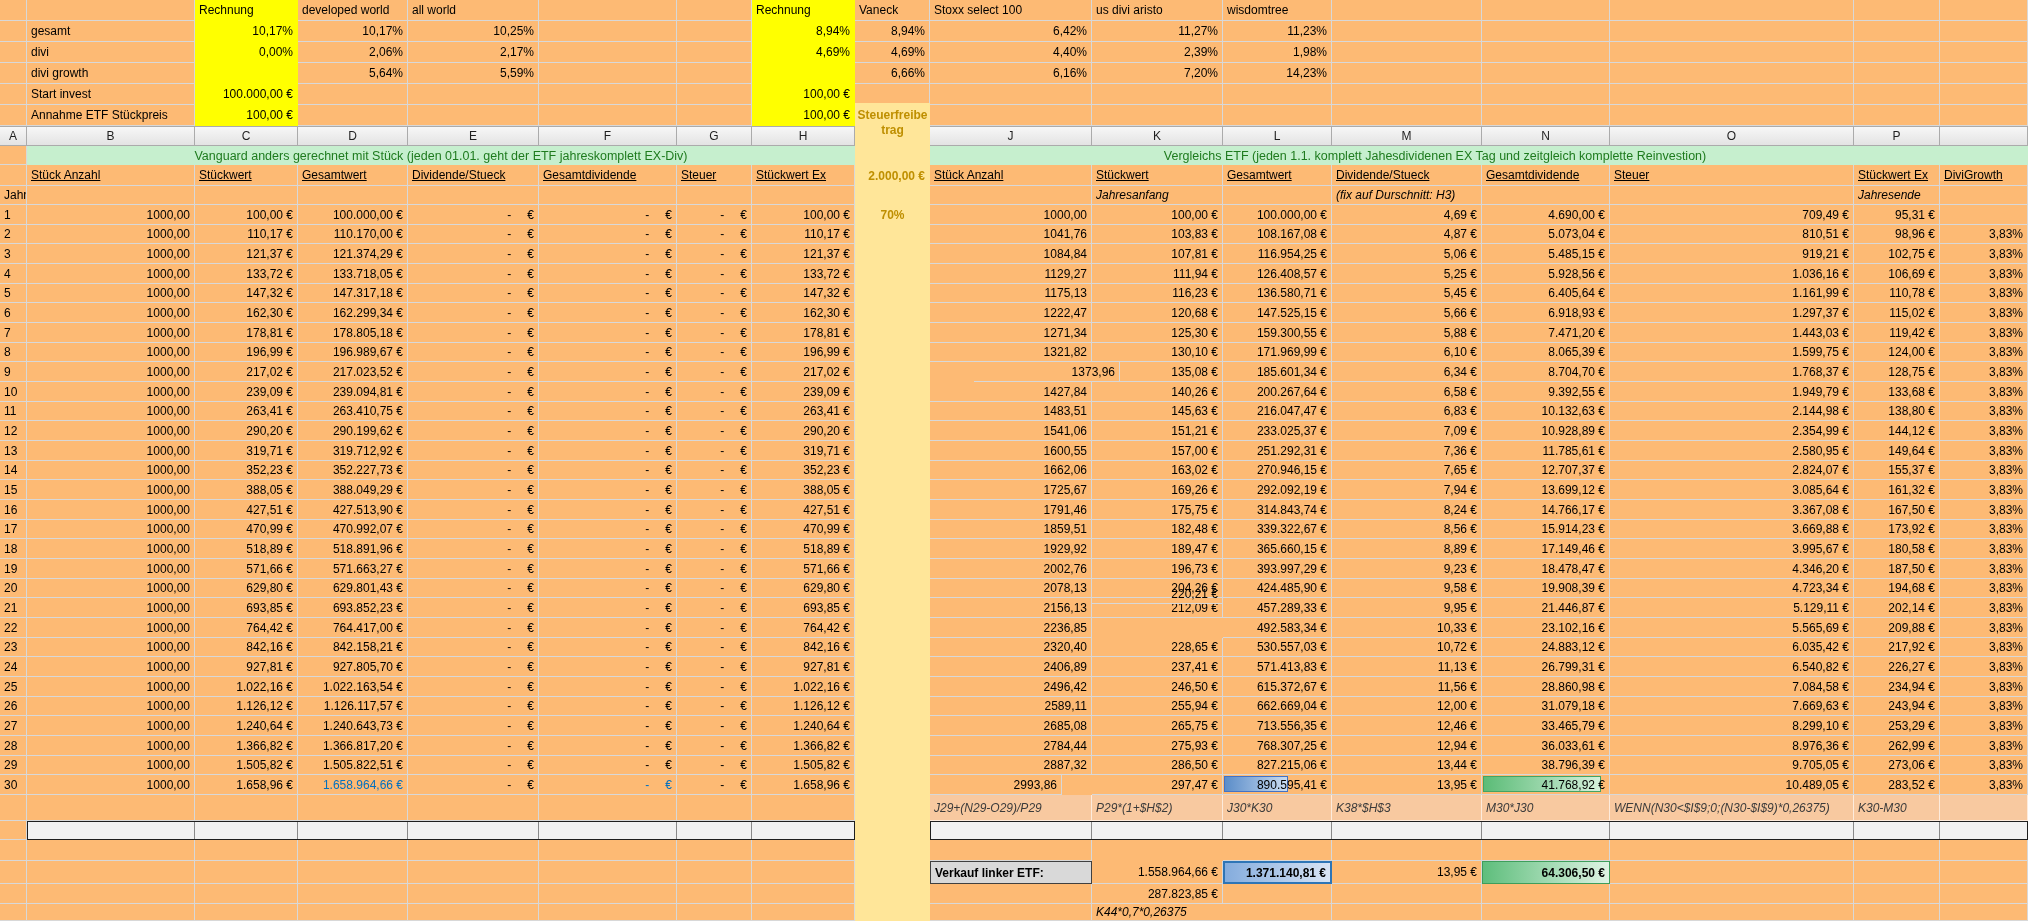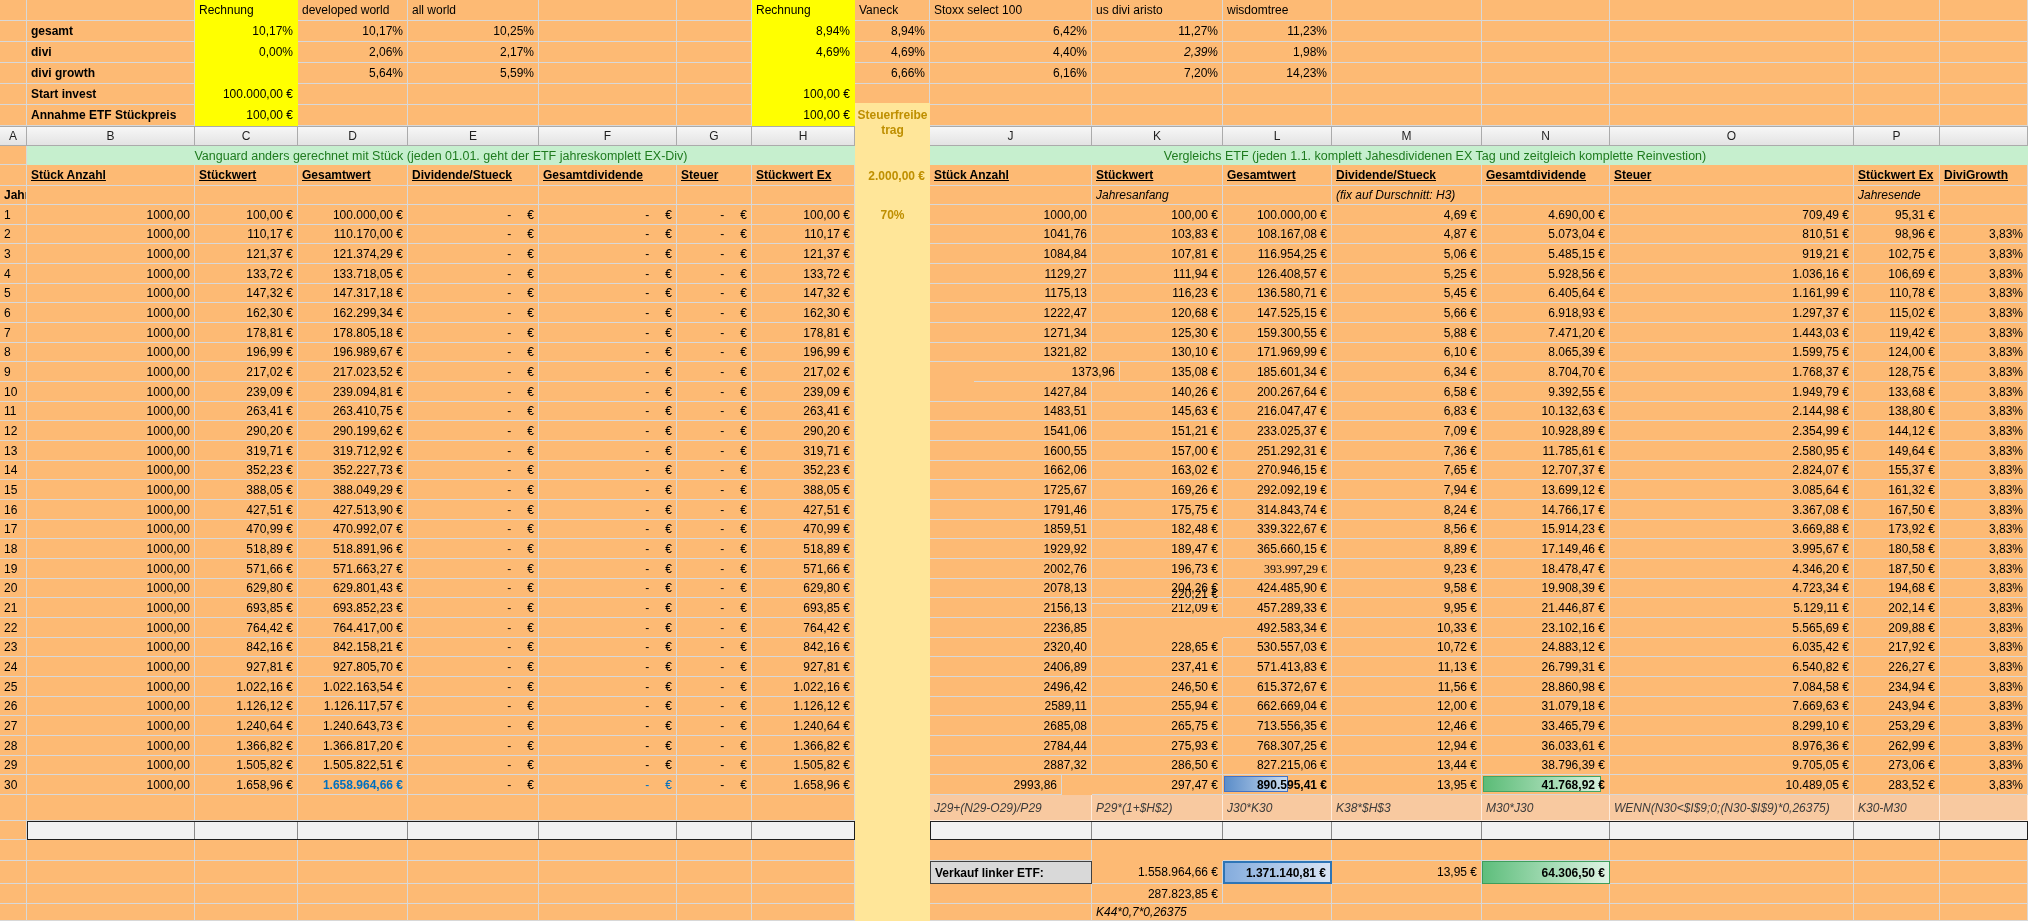--- a/index.html
+++ b/index.html
@@ -7,21 +7,21 @@
     position:relative;width:2028px;height:921px;overflow:hidden;background:#fdba74;
     font-family:"Liberation Sans",sans-serif;font-size:12px;color:#000;
   }
   .cell{
     position:absolute;box-sizing:border-box;
     border-right:1px solid #D8D8D8;border-bottom:1px solid #D8D8D8;
     display:flex;align-items:center;justify-content:flex-end;
     padding:0 4px;white-space:nowrap;overflow:hidden;line-height:1;
   }
   .left{justify-content:flex-start;}
-  .bold{font-weight:bold;}
+  .bold{font-weight:normal;}
   .it{font-style:italic;}
   .ul span, .ul{text-decoration:underline;}
   .blue{color:#0070C0;}
   .yl{background:#FFFF00;border-color:transparent;}
   .hdr{background:linear-gradient(180deg,#F7F7F7,#E3E3E3);border:1px solid #ABABAB;border-left:none;justify-content:center;color:#1F1F1F;}
   .or{background:#F8C9A0;border-right:1px solid #FDEBDC;border-bottom:1px solid #FDEBDC;color:#3B3B3B;font-style:italic;justify-content:flex-start;}
   .gray{background:#F2F2F2;border-right:1px solid #8A8A8A;border-bottom:1px solid #5A5A5A;}
   .acct span{display:inline-block;}
   .acct .d{margin-right:16px;}
   .ovf{overflow:visible;z-index:4;border-right:none;}
@@ -91,21 +91,21 @@
     <div class="cell" style="left: 0px; width: 27px; top: 42px; height: 21px;"></div>
     <div class="cell left bold" style="left: 27px; width: 168px; top: 42px; height: 21px;">divi</div>
     <div class="cell yl" style="left: 195px; width: 103px; top: 42px; height: 21px; padding-left: 16px;">0,00%</div>
     <div class="cell" style="left: 298px; width: 110px; top: 42px; height: 21px;">2,06%</div>
     <div class="cell" style="left: 408px; width: 131px; top: 42px; height: 21px;">2,17%</div>
     <div class="cell" style="left: 539px; width: 138px; top: 42px; height: 21px;"></div>
     <div class="cell" style="left: 677px; width: 75px; top: 42px; height: 21px;"></div>
     <div class="cell yl" style="left: 752px; width: 103px; top: 42px; height: 21px;">4,69%</div>
     <div class="cell" style="left: 855px; width: 75px; top: 42px; height: 21px;">4,69%</div>
     <div class="cell" style="left: 930px; width: 162px; top: 42px; height: 21px;">4,40%</div>
-    <div class="cell" style="left: 1092px; width: 131px; top: 42px; height: 21px; font-style: italic;">2,39%</div>
+    <div class="cell" style="left: 1092px; width: 131px; top: 42px; height: 21px;">2,39%</div>
     <div class="cell" style="left: 1223px; width: 109px; top: 42px; height: 21px;">1,98%</div>
     <div class="cell" style="left: 1332px; width: 150px; top: 42px; height: 21px;"></div>
     <div class="cell" style="left: 1482px; width: 128px; top: 42px; height: 21px;"></div>
     <div class="cell" style="left: 1610px; width: 244px; top: 42px; height: 21px;"></div>
     <div class="cell" style="left: 1854px; width: 86px; top: 42px; height: 21px;"></div>
     <div class="cell" style="left: 1940px; width: 88px; top: 42px; height: 21px;"></div>
     <div class="cell" style="left: 0px; width: 27px; top: 63px; height: 21px;"></div>
     <div class="cell left bold" style="left: 27px; width: 168px; top: 63px; height: 21px;">divi growth</div>
     <div class="cell yl" style="left: 195px; width: 103px; top: 63px; height: 21px;"></div>
     <div class="cell" style="left: 298px; width: 110px; top: 63px; height: 21px;">5,64%</div>
@@ -705,21 +705,21 @@
       <span class="e">€</span>
     </div>
     <div class="cell acct" style="left: 677px; width: 75px; top: 559px; height: 20px;">
       <span class="d">-</span>
       <span class="e">€</span>
     </div>
     <div class="cell" style="left: 752px; width: 103px; top: 559px; height: 20px;">571,66 €</div>
     <div class="cell" style="left: 855px; width: 75px; top: 559px; height: 20px;"></div>
     <div class="cell" style="left: 930px; width: 162px; top: 559px; height: 20px;">2002,76</div>
     <div class="cell" style="left: 1092px; width: 131px; top: 559px; height: 20px;">196,73 €</div>
-    <div class="cell" style="left: 1223px; width: 109px; top: 559px; height: 20px; font-family: Liberation Serif, serif;">393.997,29 €</div>
+    <div class="cell" style="left: 1223px; width: 109px; top: 559px; height: 20px;">393.997,29 €</div>
     <div class="cell" style="left: 1332px; width: 150px; top: 559px; height: 20px;">9,23 €</div>
     <div class="cell" style="left: 1482px; width: 128px; top: 559px; height: 20px;">18.478,47 €</div>
     <div class="cell" style="left: 1610px; width: 244px; top: 559px; height: 20px;">4.346,20 €</div>
     <div class="cell" style="left: 1854px; width: 86px; top: 559px; height: 20px;">187,50 €</div>
     <div class="cell" style="left: 1940px; width: 88px; top: 559px; height: 20px;">3,83%</div>
     <div class="cell left" style="left: 0px; width: 27px; top: 579px; height: 19px;">20</div>
     <div class="cell" style="left: 27px; width: 168px; top: 579px; height: 19px;">1000,00</div>
     <div class="cell" style="left: 195px; width: 103px; top: 579px; height: 19px;">629,80 €</div>
     <div class="cell" style="left: 298px; width: 110px; top: 579px; height: 19px;">629.801,43 €</div>
     <div class="cell acct" style="left: 408px; width: 131px; top: 579px; height: 19px;">

